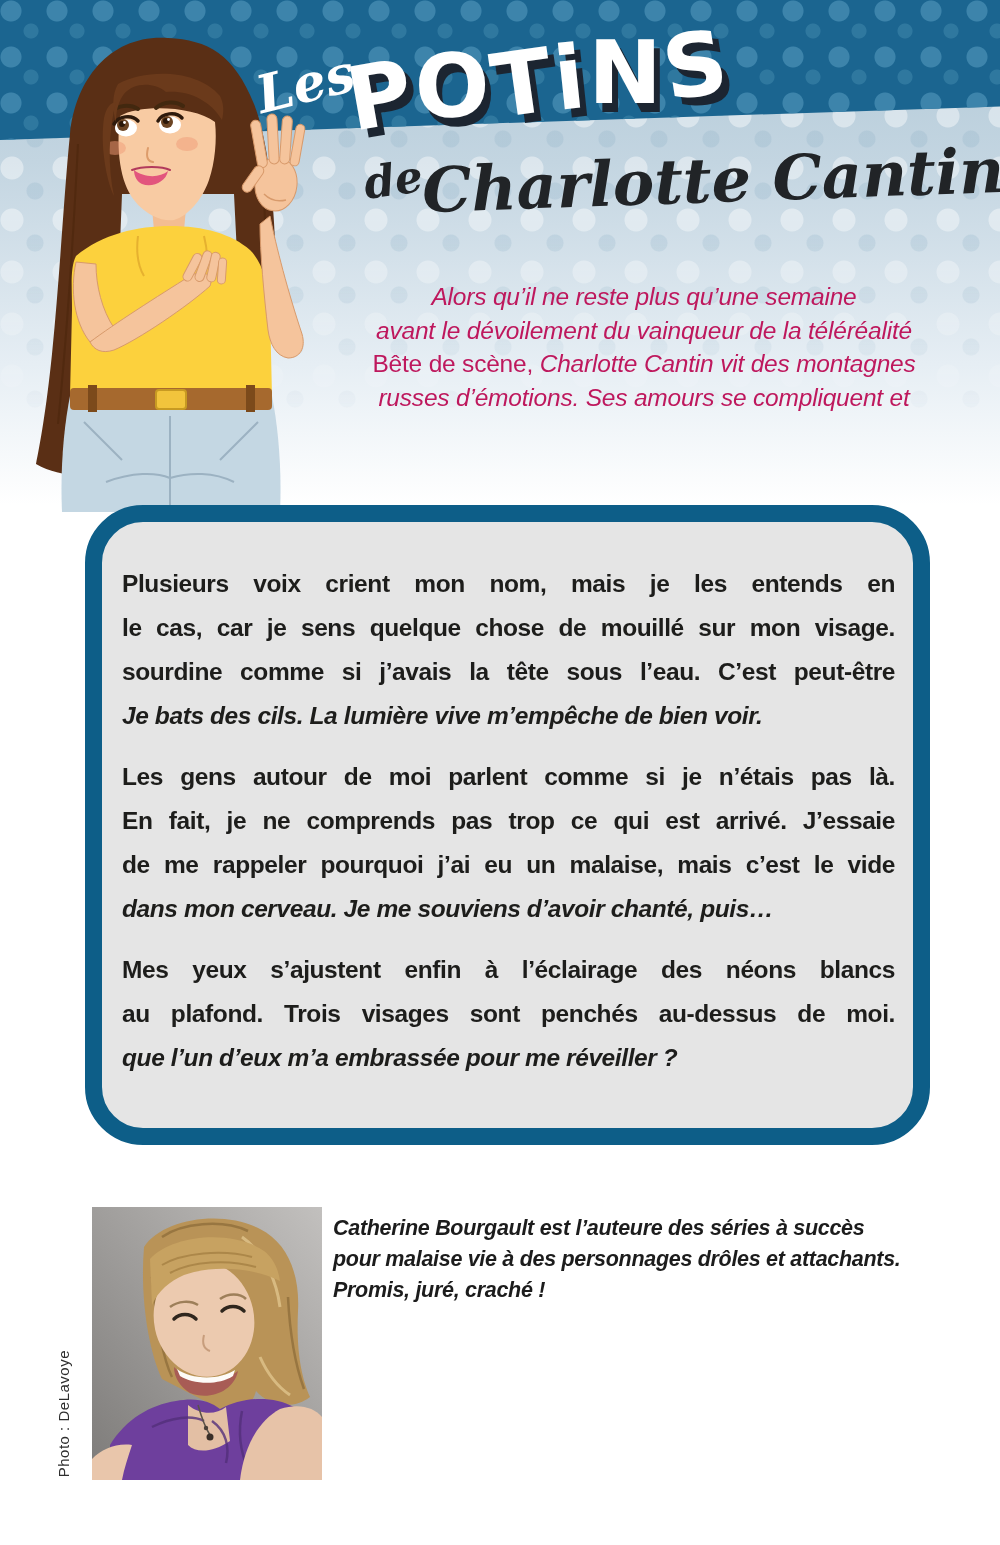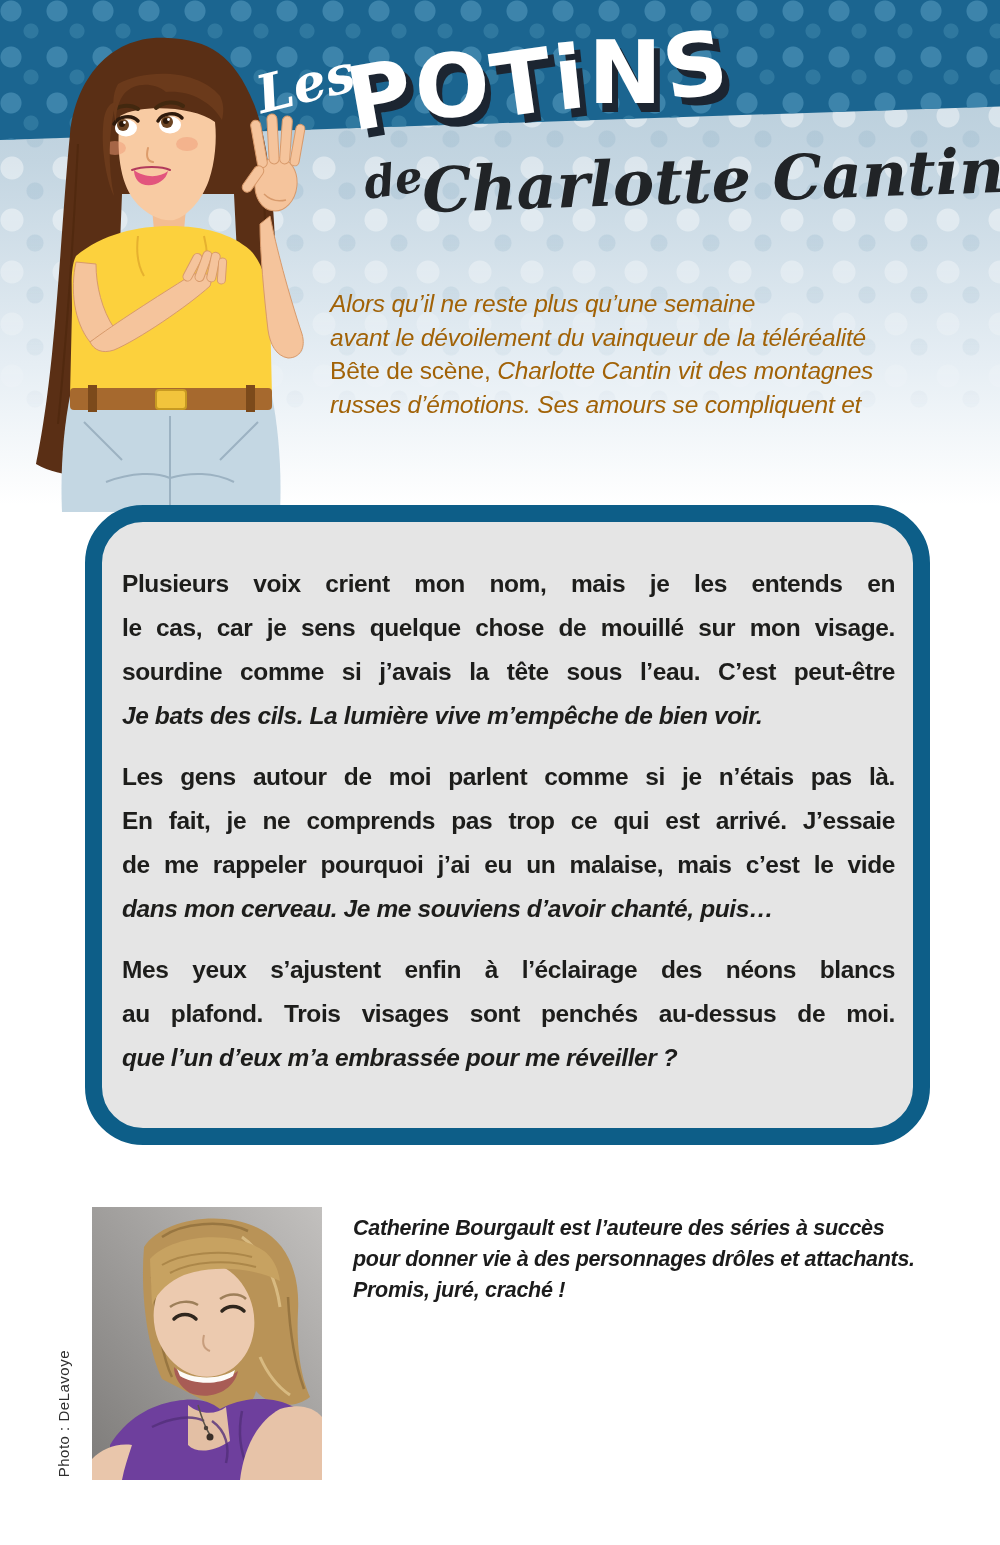--- a/index.html
+++ b/index.html
@@ -37,43 +37,43 @@
   .t-potins span:nth-child(2){transform:rotate(3deg);}
   .t-potins span:nth-child(3){transform:rotate(-4deg) translateY(2px);}
   .t-potins span:nth-child(4){transform:rotate(-2deg);}
   .t-potins span:nth-child(5){transform:rotate(4deg) translateY(-2px);}
   .t-potins span:nth-child(6){transform:rotate(-5deg) translateY(-4px);}
   .t-de{position:absolute;left:364px;top:158px;color:#212427;
     font:italic 700 44px/1 "DejaVu Serif",serif;transform:rotate(-8deg);}
   .t-name{position:absolute;left:422px;top:150px;color:#212427;white-space:nowrap;
     font:italic 700 62px/1 "DejaVu Serif",serif;transform:rotate(-2deg);}
 
-  .intro{position:absolute;left:330px;top:287px;width:628px;
-    font:italic 400 24.5px/33.5px "Liberation Sans",sans-serif;color:#a16207;
+  .intro{position:absolute;left:330px;top:280px;width:628px;text-align:center;
+    font:italic 400 24.5px/33.5px "Liberation Sans",sans-serif;color:#be185d;
     letter-spacing:-0.2px;}
   .intro .iline{white-space:nowrap;}
   .roman{font-style:normal;}
 
   
   .excerpt-box{position:absolute;left:85px;top:505px;width:845px;height:640px;
     box-sizing:border-box;border:17px solid #0d5e88;border-radius:58px;
     background:#e5e5e5;padding:40px 18px 0 20px;}
   .bp{margin:0 0 17px 0;}
   .bline{font:700 24.5px/44px "Liberation Sans",sans-serif;color:#1d1d1b;
     letter-spacing:-0.4px;white-space:nowrap;
     text-align:justify;text-align-last:justify;}
   .bline.last{text-align-last:left;font-style:italic;}
 
   
   .photo-wrap{position:absolute;left:92px;top:1207px;width:230px;height:273px;}
   .photo-credit{position:absolute;left:56px;top:1350px;color:#2e2e2e;
     font:400 15px/1 "Liberation Sans",sans-serif;letter-spacing:.5px;
     writing-mode:vertical-rl;transform:rotate(180deg);}
   .bio{position:absolute;left:333px;top:1213px;width:600px;color:#1c1c1c;
-    font:italic 700 21.5px/31px "Liberation Sans",sans-serif;letter-spacing:-0.3px;margin-left:20px;}
+    font:italic 700 21.5px/31px "Liberation Sans",sans-serif;letter-spacing:-0.3px;}
   .bio .iline{white-space:nowrap;}
 
   .girl-svg{position:absolute;left:18px;top:24px;}
 </style>
 </head>
 <body>
 
 <div class="page">
 
   <div class="header">
@@ -228,17 +228,17 @@
 
       <path d="M106,198 C110,212 114,222 118,228" stroke="#5a5248" stroke-width="1.5" fill="none"></path>
       <circle cx="118" cy="230" r="3.5" fill="#3a2f28"></circle>
         <circle cx="114" cy="221" r="2.2" fill="#4a4038"></circle>
     </svg>
   </div>
   <div class="photo-credit">Photo : DeLavoye</div>
 
   <div class="bio">
     <div class="iline">Catherine Bourgault est l’auteure des séries à succès</div>
-    <div class="iline">pour donner vie à des personnages drôles et attachants.</div>
+    <div class="iline">pour malaise vie à des personnages drôles et attachants.</div>
     <div class="iline">Promis, juré, craché !</div>
   </div>
 
 </div>
 
 </body></html>

